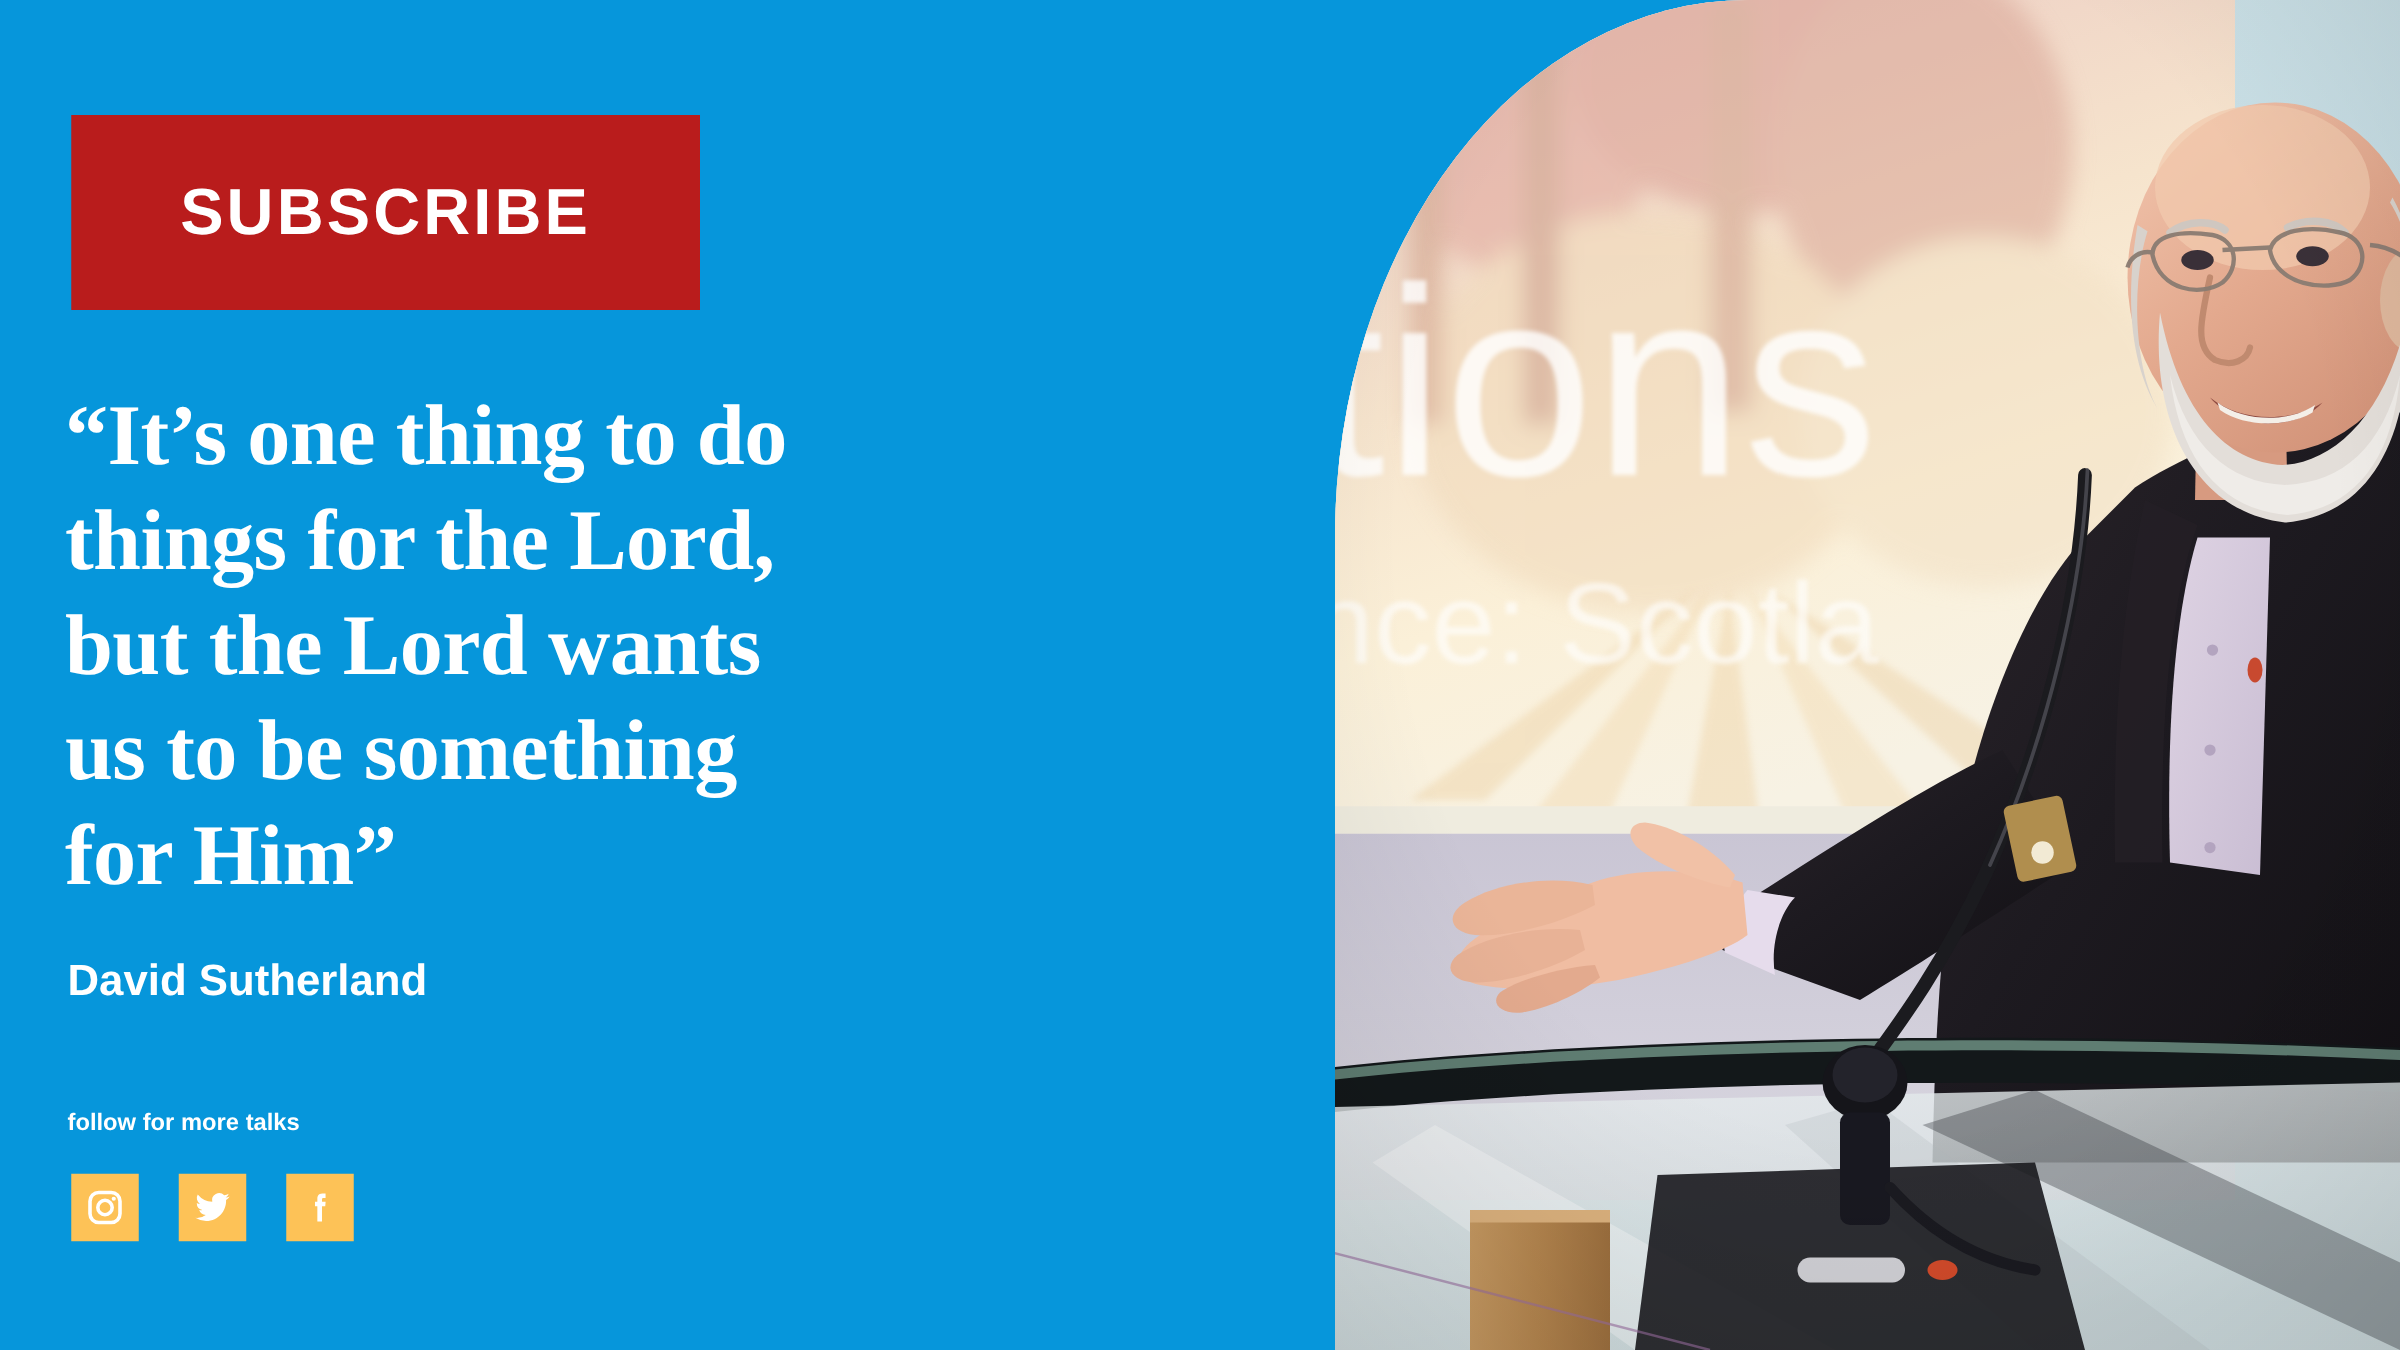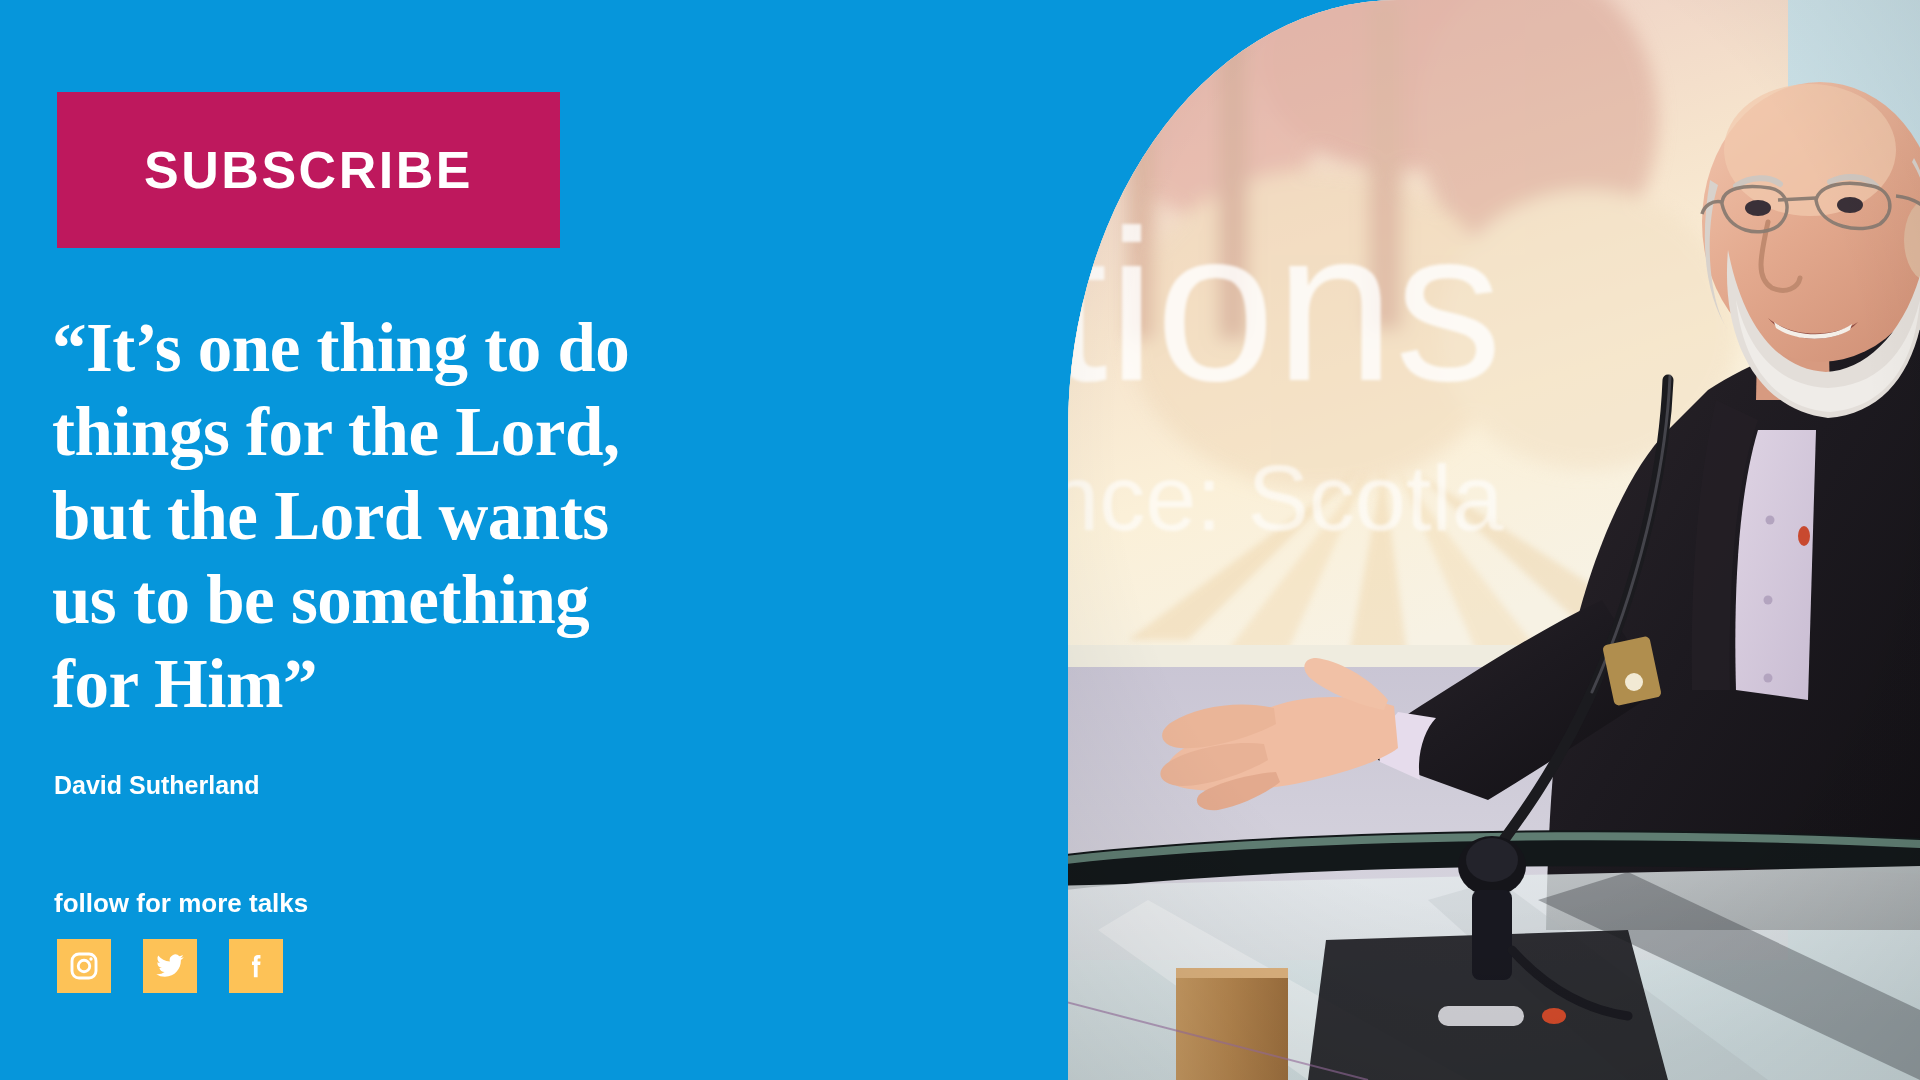--- a/index.html
+++ b/index.html
@@ -38,21 +38,21 @@
     left: 0; top: 0;
     width: 1068px; height: 1080px;
   }
 
   #subscribe-button {
     position: absolute;
     left: 57px;
     top: 92px;
     width: 503px;
     height: 156px;
-    background: #be185d;
+    background: #b91c1c;
     border: none;
     padding: 0;
     display: flex;
     align-items: center;
     justify-content: center;
     cursor: pointer;
   }
   #subscribe-label {
     color: #ffffff;
     font-size: 52px;
@@ -74,34 +74,34 @@
     letter-spacing: -0.5px;
     font-family: Liberation Serif, serif;
     white-space: pre-line;
   }
 
   #attribution {
     position: absolute;
     left: 54px;
     top: 762px;
     color: #ffffff;
-    font-size: 25px;
+    font-size: 35px;
     font-weight: bold;
     line-height: 46px;
     font-family: "Liberation Sans", sans-serif;
   }
   #attribution .speaker-name { display: block; }
   #attribution .event-name { display: block; }
 
   #follow-label {
     position: absolute;
     left: 54px;
     top: 888px;
     color: #ffffff;
-    font-size: 26px;
+    font-size: 19px;
     font-weight: bold;
     font-family: "Liberation Sans", sans-serif;
   }
 
   #social-row {
     position: absolute;
     left: 57px;
     top: 939px;
     display: flex;
     gap: 32px;

